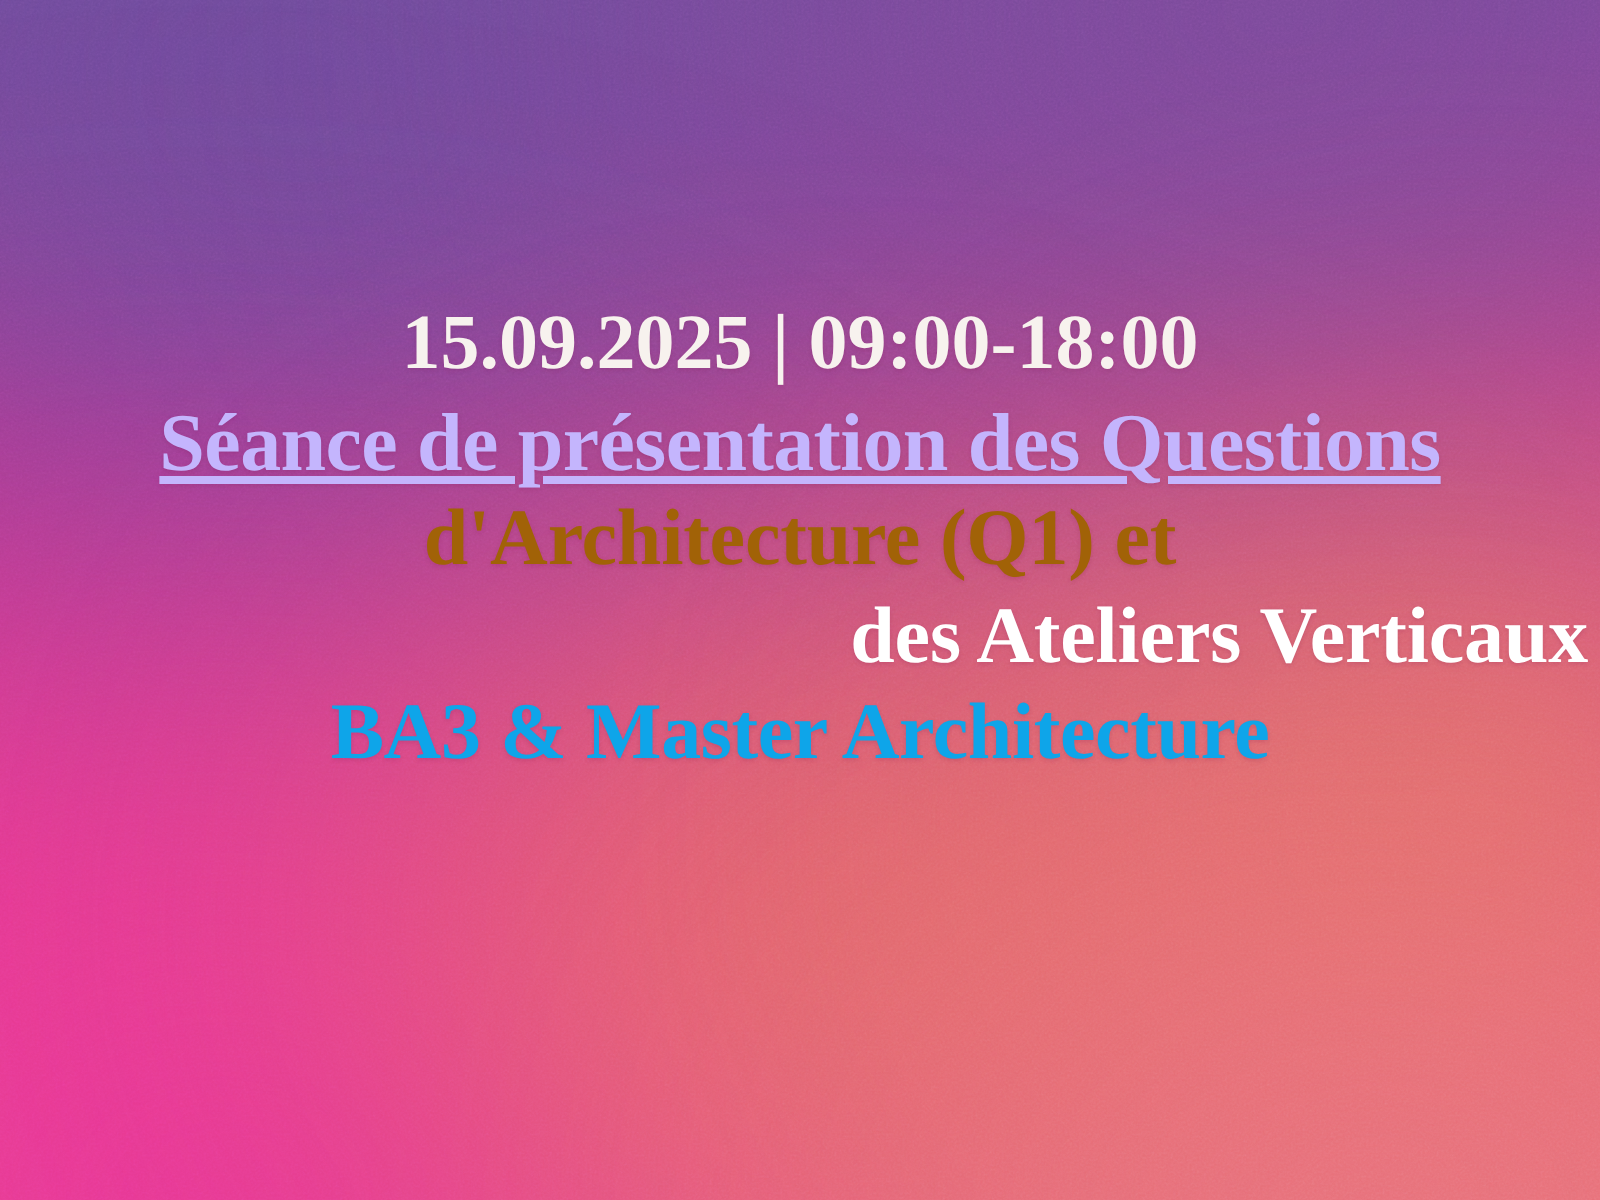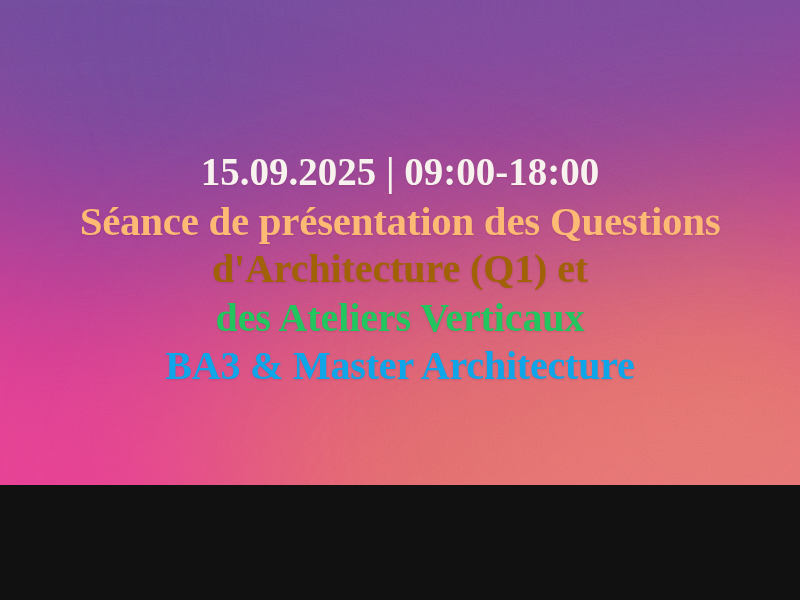--- a/index.html
+++ b/index.html
@@ -5,21 +5,21 @@
 <style>
   html, body {
     margin: 0;
     padding: 0;
     background: #111;
   }
 
   #poster {
     position: relative;
     width: 800px;
-    height: 485px;
+    height: 600px;
     overflow: hidden;
     font-family: "Liberation Serif", "DejaVu Serif", serif;
     isolation: isolate;
   }
 
   
   .bg-base {
     position: absolute;
     inset: 0;
     z-index: 0;
@@ -90,19 +90,19 @@
   <svg class="grain" xmlns="http://www.w3.org/2000/svg" width="800" height="600" aria-hidden="true" style="opacity: 0.16;">
     <filter id="noiseFilter">
       <feTurbulence type="fractalNoise" baseFrequency="0.85" numOctaves="3" stitchTiles="stitch"></feTurbulence>
       <feColorMatrix type="saturate" values="0"></feColorMatrix>
     </filter>
     <rect width="800" height="600" filter="url(#noiseFilter)"></rect>
   </svg>
 
   <div class="text-block">
     <span class="line l1" style="color: rgb(247, 242, 238);">15.09.2025 | 09:00-18:00</span>
-    <span class="line l2" style="color: #fdba74;">Séance de présentation des Questions</span>
+    <span class="line l2" style="color: #c4b5fd; text-decoration: underline;">Séance de présentation des Questions</span>
     <span class="line l3" style="color: #a16207;">d'Architecture (Q1) et</span>
-    <span class="line l4" style="color: #22c55e;">des Ateliers Verticaux</span>
+    <span class="line l4" style="color: #ffffff; text-align: right;">des Ateliers Verticaux</span>
     <span class="line l5" style="color: #0ea5e9;">BA3 &amp; Master Architecture</span>
   </div>
 
 </div>
 
 </body></html>

